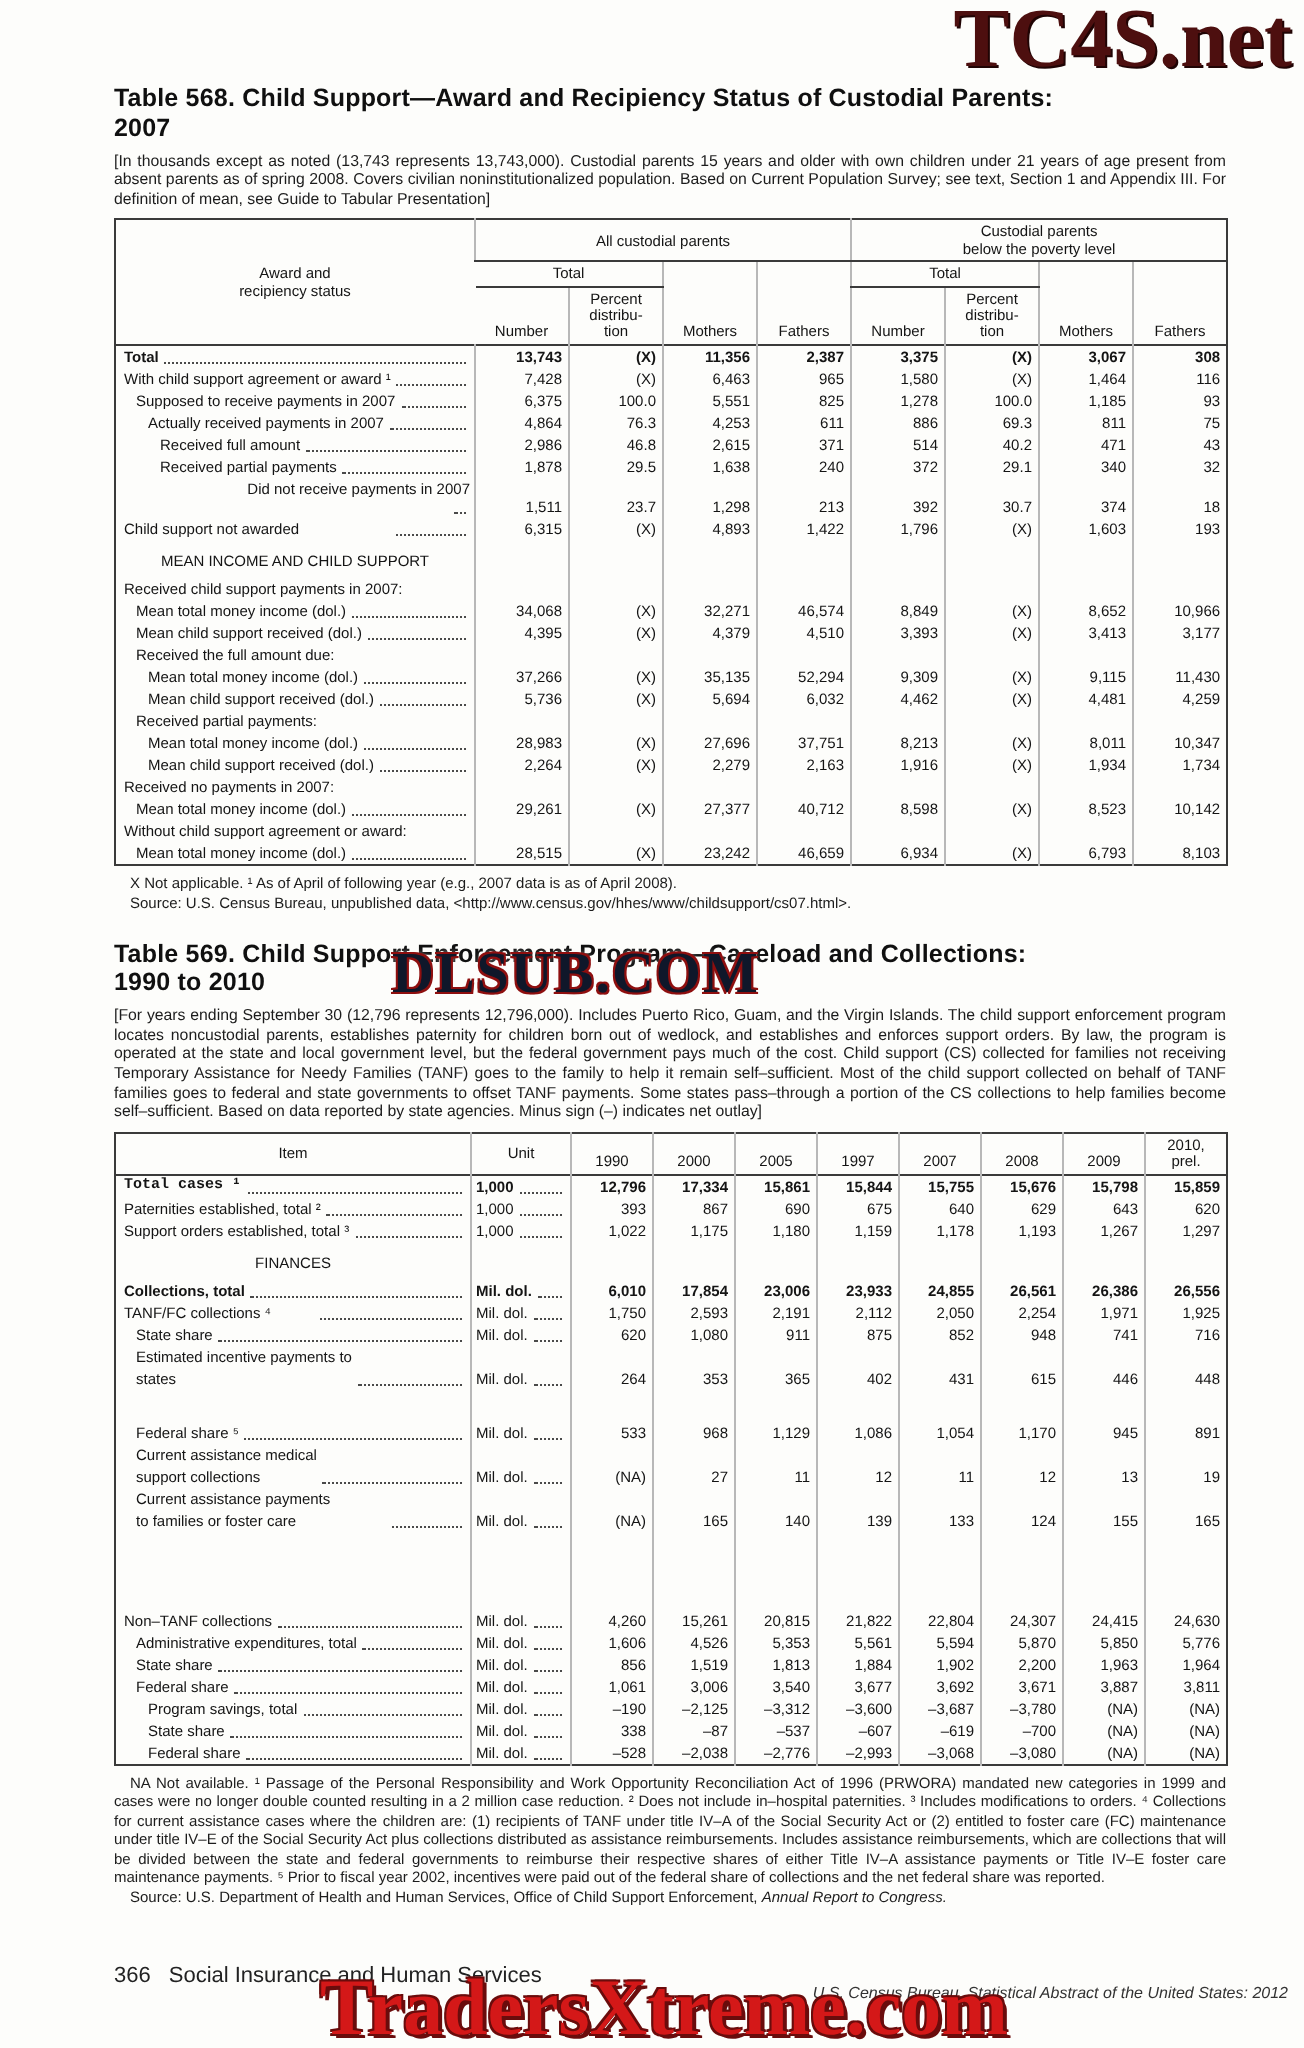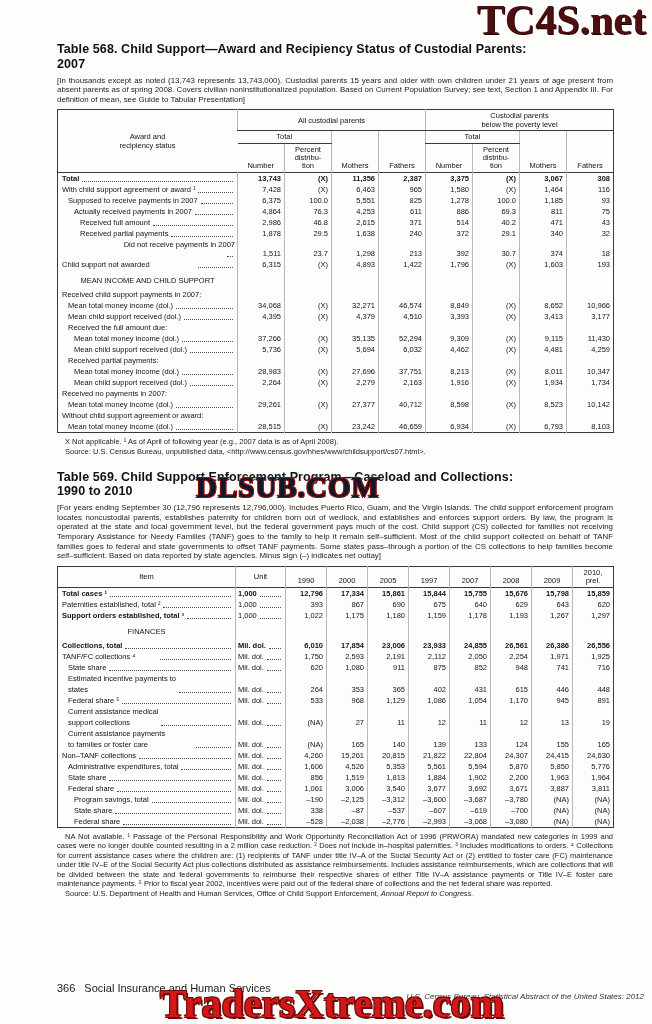--- a/index.html
+++ b/index.html
@@ -474,21 +474,21 @@
             <th>2007</th>
             <th>2008</th>
             <th>2009</th>
             <th>2010,
 prel.</th>
           </tr>
       </thead>
       <tbody>
           <tr class="bold">
             <td class="stub">
-              <div class="lbl" style="padding-left: 2px;">
+              <div class="lbl" style="padding-left: 2px; font-family: Liberation Mono, monospace;">
                 <span>Total cases ¹</span>
                 <span class="leader"></span>
               </div>
             </td>
             <td class="stub unit">
               <div class="lbl">
                 <span>1,000</span>
                 <span class="leader"></span>
               </div>
             </td>
@@ -518,21 +518,21 @@
             <td class="num">867</td>
             <td class="num">690</td>
             <td class="num">675</td>
             <td class="num">640</td>
             <td class="num">629</td>
             <td class="num">643</td>
             <td class="num">620</td>
           </tr>
           <tr>
             <td class="stub">
-              <div class="lbl" style="padding-left: 2px; font-weight: bold;">
+              <div class="lbl" style="padding-left: 2px;">
                 <span>Support orders established, total ³</span>
                 <span class="leader"></span>
               </div>
             </td>
             <td class="stub unit">
               <div class="lbl">
                 <span>1,000</span>
                 <span class="leader"></span>
               </div>
             </td>
@@ -641,21 +641,21 @@
             <td class="num">353</td>
             <td class="num">365</td>
             <td class="num">402</td>
             <td class="num">431</td>
             <td class="num">615</td>
             <td class="num">446</td>
             <td class="num">448</td>
           </tr>
           <tr>
             <td class="stub">
-              <div class="lbl" style="padding-left: 8px;">
+              <div class="lbl" style="padding-left: 8px; margin-top: 16px;">
                 <span>Federal share ⁵</span>
                 <span class="leader"></span>
               </div>
             </td>
             <td class="stub unit">
               <div class="lbl">
                 <span>Mil. dol.</span>
                 <span class="leader"></span>
               </div>
             </td>
@@ -709,21 +709,21 @@
             <td class="num">165</td>
             <td class="num">140</td>
             <td class="num">139</td>
             <td class="num">133</td>
             <td class="num">124</td>
             <td class="num">155</td>
             <td class="num">165</td>
           </tr>
           <tr>
             <td class="stub">
-              <div class="lbl" style="padding-left: 2px;">
+              <div class="lbl" style="padding-left: 2px; margin-top: 39px;">
                 <span>Non–TANF collections</span>
                 <span class="leader"></span>
               </div>
             </td>
             <td class="stub unit">
               <div class="lbl">
                 <span>Mil. dol.</span>
                 <span class="leader"></span>
               </div>
             </td>

